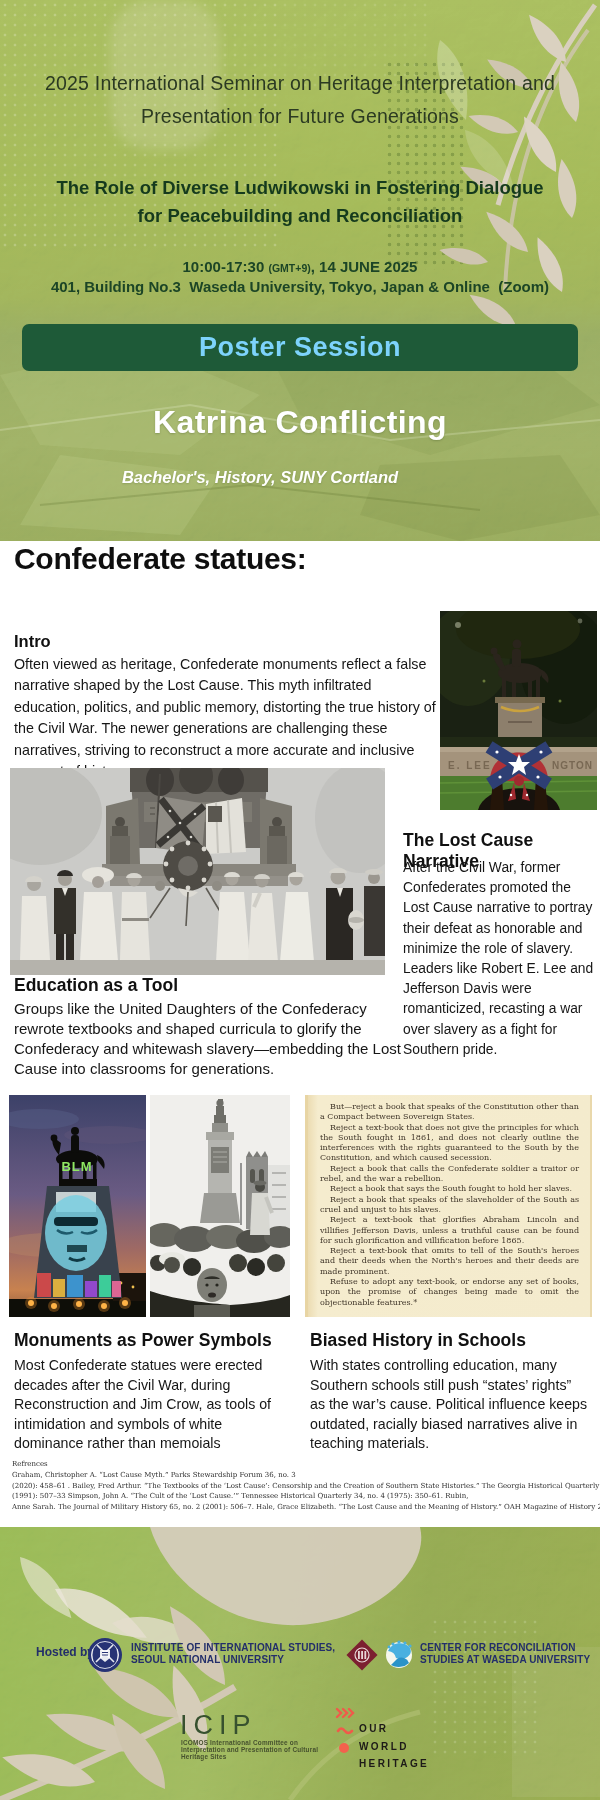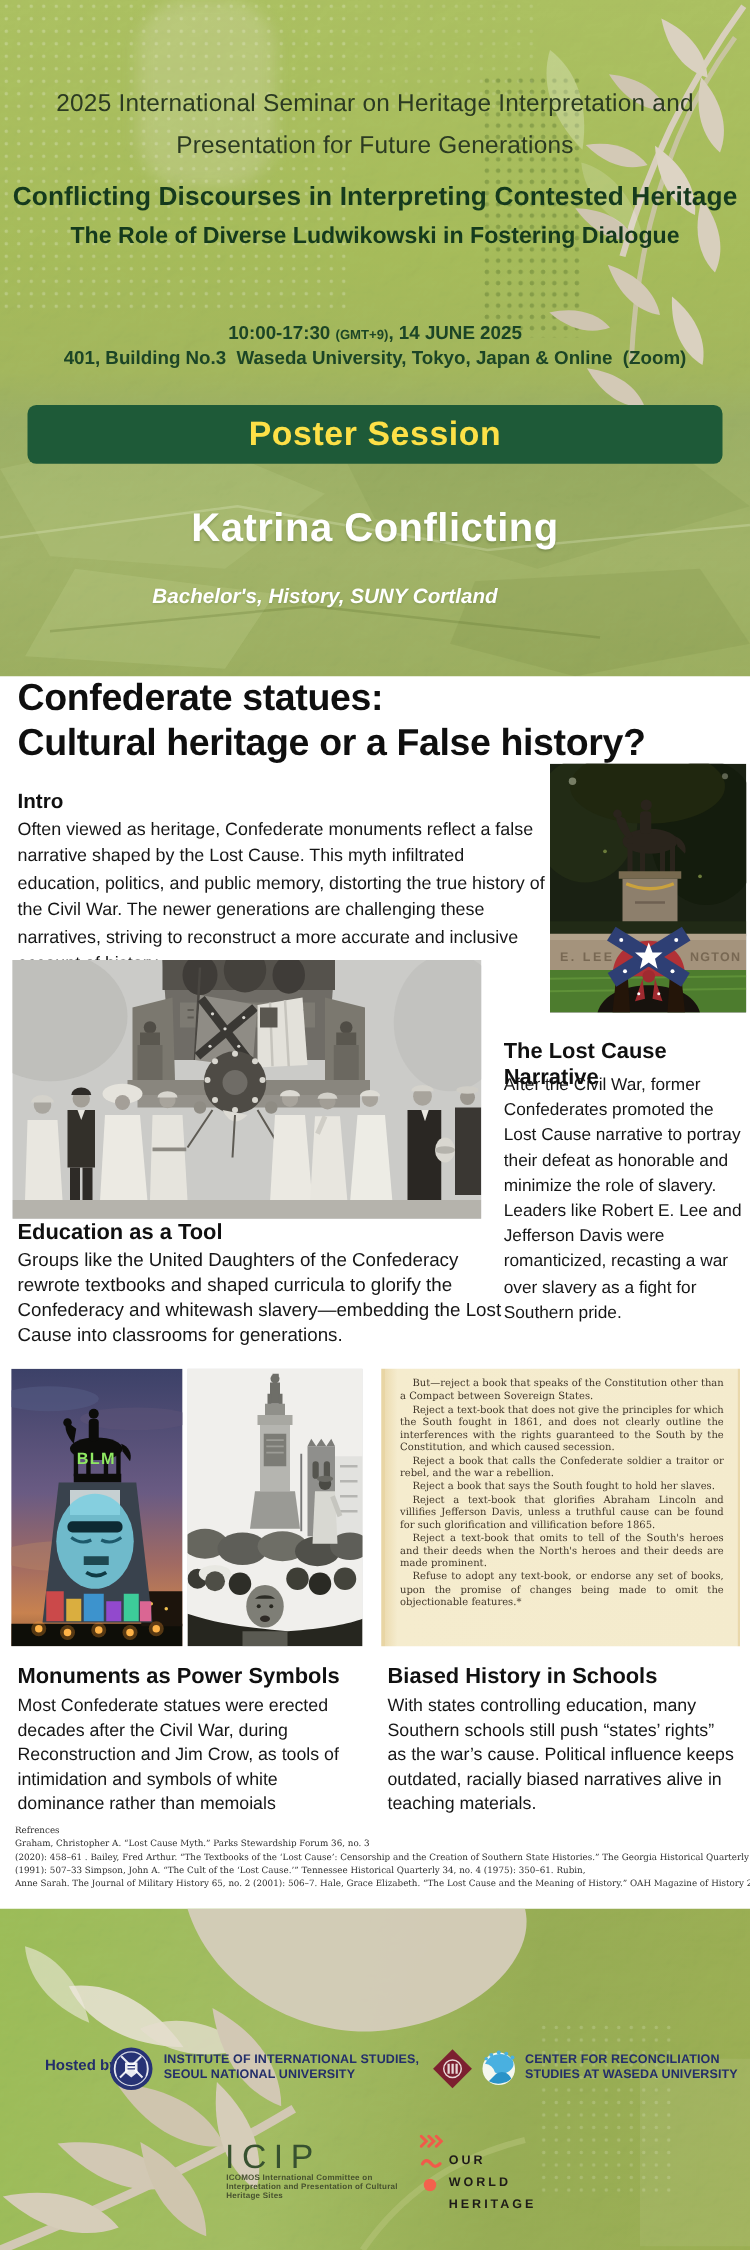--- a/index.html
+++ b/index.html
@@ -15,21 +15,21 @@
              background-size:9px 9px;}
   .hero-text{width:600px;text-align:center;color:#223a1d;}
   .sem-title{font-size:19.5px;letter-spacing:.2px;color:#2b3a22;font-weight:normal;}
   .theme-title{font-size:21px;font-weight:bold;color:#153a1d;letter-spacing:.1px;}
   .theme-sub{font-size:18.5px;font-weight:bold;color:#153a1d;}
   .meta-line{font-size:15px;font-weight:bold;color:#1c4526;}
   .meta-line .tz{font-size:10.5px;}
   .venue{font-size:15px;font-weight:bold;color:#1c4526;white-space:pre-wrap;}
   .banner{left:22px;top:324px;width:556px;height:47px;background:#1e5a38;border-radius:7px;
           display:flex;align-items:center;justify-content:center;}
-  .banner span{color:#fde047;font-size:27px;font-weight:bold;letter-spacing:.5px;}
+  .banner span{color:#7dd3fc;font-size:27px;font-weight:bold;letter-spacing:.5px;}
   .presenter{left:0;top:404px;width:600px;text-align:center;color:#ffffff;font-size:32px;
              font-weight:bold;letter-spacing:.4px;text-shadow:0 1px 2px rgba(40,60,20,.25);}
   .affil{left:0;top:468px;width:520px;text-align:center;color:#ffffff;font-size:16.5px;
          font-style:italic;font-weight:bold;text-shadow:0 1px 2px rgba(40,60,20,.2);}
   
   .main-title{left:14px;top:541px;width:560px;color:#0f0f0f;font-size:30px;font-weight:bold;
               line-height:36px;letter-spacing:-.3px;}
   .sec-h{color:#101010;font-weight:bold;font-size:17.5px;}
   .sec-b{color:#161616;font-size:14.3px;line-height:21.4px;}
   .photo{background:#ddd;}
@@ -108,35 +108,34 @@
       <use href="#leafp" transform="translate(158,252) rotate(-46) scale(1.45)" fill="#d3c9b6"></use>
       <use href="#leafp" transform="translate(118,262) rotate(-76) scale(1.25)" fill="#cfc5b1"></use>
       <use href="#leafp" transform="translate(192,292) rotate(-24) scale(1.5)" fill="#dad1c0"></use>
       <use href="#leafp" transform="translate(146,326) rotate(-56) scale(1.4)" fill="#d3c9b6"></use>
       <use href="#leafp" transform="translate(70,40) rotate(162) scale(2.1)" fill="#ffffff" opacity=".25"></use>
       <use href="#leafp" transform="translate(95,130) rotate(140) scale(1.9)" fill="#ffffff" opacity=".16"></use>
     </svg>
 
     <div class="abs hero-text sem-title" style="top:72px;">2025 International Seminar on Heritage Interpretation and</div>
     <div class="abs hero-text sem-title" style="top:105px;">Presentation for Future Generations</div>
-    <div class="abs hero-text theme-title" style="top:146px;">Conflicting Discourses in Interpreting Contested Heritage</div>
     <div class="abs hero-text theme-sub" style="top:177px;">The Role of Diverse Ludwikowski in Fostering Dialogue</div>
+    <div class="abs hero-text theme-sub" style="top:205px;">for Peacebuilding and Reconciliation</div>
     <div class="abs hero-text meta-line" style="top:258px;"><span>10:00-17:30 </span><span class="tz">(GMT+9)</span><span>, 14 JUNE 2025</span></div>
     <div class="abs hero-text venue" style="top:278px;">401, Building No.3  Waseda University, Tokyo, Japan &amp; Online  (Zoom)</div>
 
     <div class="abs banner">
       <span>Poster Session</span>
     </div>
     <div class="abs presenter">Katrina Conflicting</div>
     <div class="abs affil">Bachelor's, History, SUNY Cortland</div>
   </div>
 
   <div class="abs main-title">
     <div>Confederate statues:</div>
-    <div>Cultural heritage or a False history?</div>
   </div>
 
   <div class="abs sec-h" style="left:14px;top:632px;font-size:16.5px;">Intro</div>
   <div class="abs sec-b" style="left:14px;top:654px;width:424px;">Often viewed as heritage, Confederate monuments reflect a false narrative shaped by the Lost Cause. This myth infiltrated education, politics, and public memory, distorting the true history of the Civil War. The newer generations are challenging these narratives, striving to reconstruct a more accurate and inclusive account of history.</div>
 
   <svg class="abs photo" style="left:440px;top:611px;" width="157" height="199" viewBox="0 0 157 199">
     <rect width="157" height="199" fill="#1a2113"></rect>
     <ellipse cx="28" cy="45" rx="42" ry="50" fill="#222b15"></ellipse>
     <ellipse cx="125" cy="55" rx="45" ry="58" fill="#141c0d"></ellipse>
     <ellipse cx="78" cy="18" rx="62" ry="30" fill="#20270f"></ellipse>
@@ -411,20 +410,21 @@
       <path d="M0,196 C30,206 60,208 80,210 C110,208 130,204 140,200 L140,222 L0,222 Z" fill="#26261f"></path>
       <path d="M44,210 h36 v12 h-36 Z" fill="#5a5a52"></path>
     </g>
   </svg>
 
   <div class="abs bookpage">
     <p>But—reject a book that speaks of the Constitution other than a Compact between Sovereign States.</p>
     <p>Reject a text-book that does not give the principles for which the South fought in 1861, and does not clearly outline the interferences with the rights guaranteed to the South by the Constitution, and which caused secession.</p>
     <p>Reject a book that calls the Confederate soldier a traitor or rebel, and the war a rebellion.</p>
     <p>Reject a book that says the South fought to hold her slaves.</p>
+    <p>Reject a book that speaks of the slaveholder of the South as cruel and unjust to his slaves.</p>
     <p>Reject a text-book that glorifies Abraham Lincoln and villifies Jefferson Davis, unless a truthful cause can be found for such glorification and villification before 1865.</p>
     <p>Reject a text-book that omits to tell of the South's heroes and their deeds when the North's heroes and their deeds are made prominent.</p>
     <p>Refuse to adopt any text-book, or endorse any set of books, upon the promise of changes being made to omit the objectionable features.*</p>
   </div>
 
   <div class="abs sec-h" style="left:14px;top:1330px;">Monuments as Power Symbols</div>
   <div class="abs sec-b" style="left:14px;top:1356px;width:278px;font-size:14.2px;line-height:19.5px;">Most Confederate statues were erected decades after the Civil War, during Reconstruction and Jim Crow, as tools of intimidation and symbols of white dominance rather than memoials</div>
 
   <div class="abs sec-h" style="left:310px;top:1330px;">Biased History in Schools</div>
   <div class="abs sec-b" style="left:310px;top:1356px;width:280px;font-size:14.2px;line-height:19.5px;">With states controlling education, many Southern schools still push “states’ rights” as the war’s cause. Political influence keeps outdated, racially biased narratives alive in teaching materials.</div>

